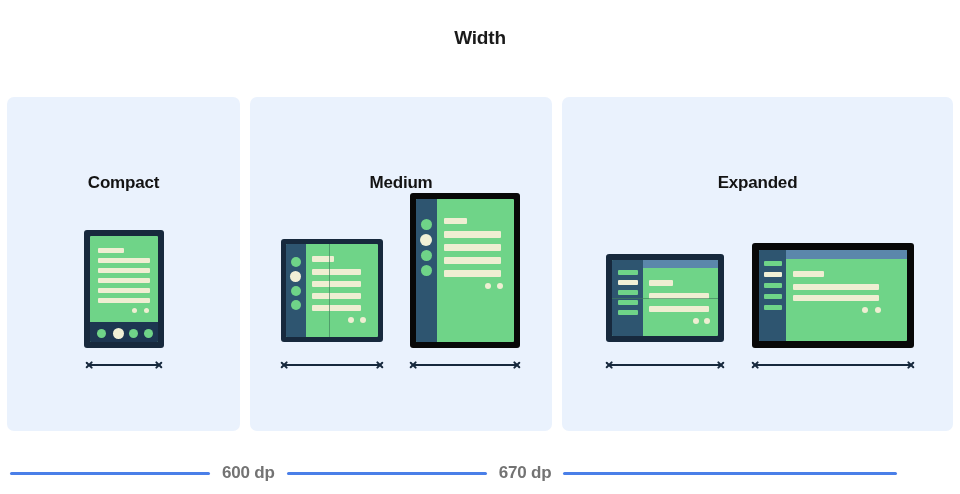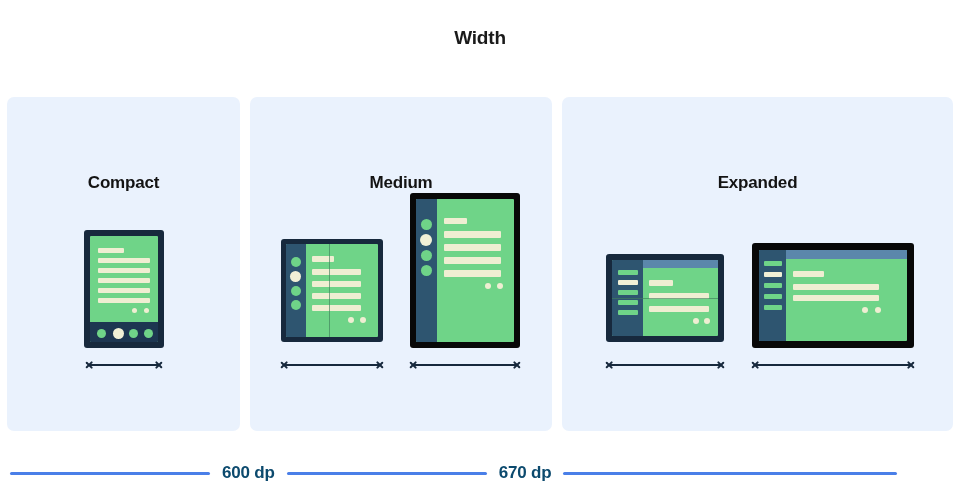--- a/index.html
+++ b/index.html
@@ -80,21 +80,21 @@
   .arrow .head.left { left: 0; }
 
   
   .scale { position: absolute; left: 0; top: 431px; width: 960px; height: 63px; }
   .scale-row {
     position: absolute; top: 27px; left: 0; width: 960px; height: 30px;
     display: flex; align-items: center;
   }
   .scale-line { height: 3px; background: #4a7fe8; border-radius: 2px; }
   .scale-label {
-    font-size: 17px; font-weight: bold; color: #0c4a6e;
+    font-size: 17px; font-weight: bold; color: #737373;
     white-space: nowrap; padding: 0 12px; letter-spacing: -0.2px;
   }
 </style>
 </head>
 <body>
 
 <div class="page">
 
   <div class="header">
     <div class="title">Width</div>

